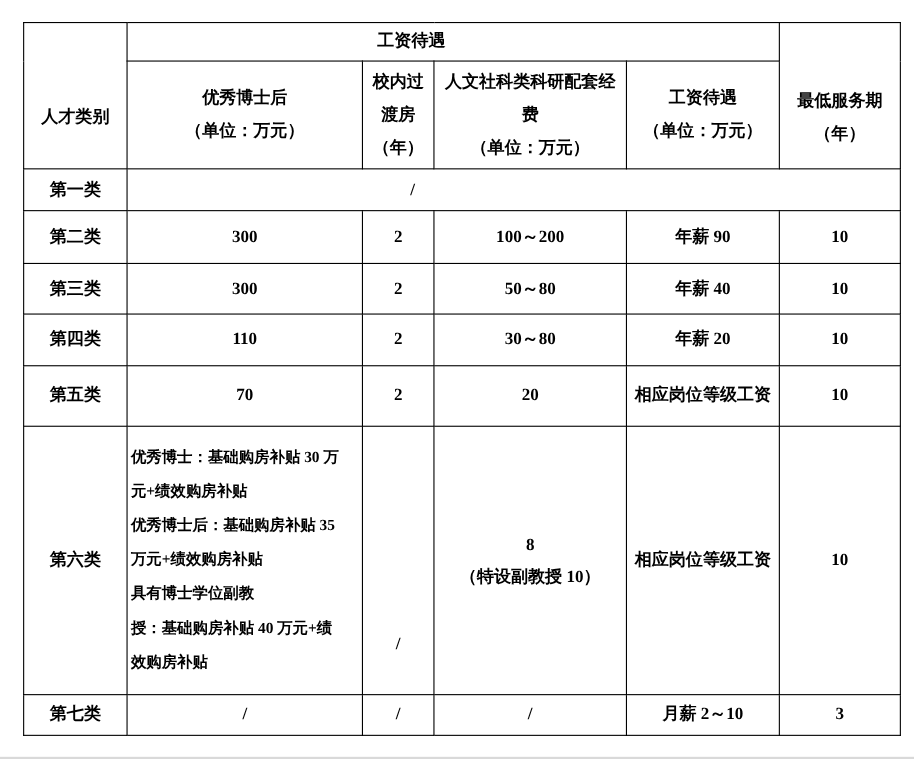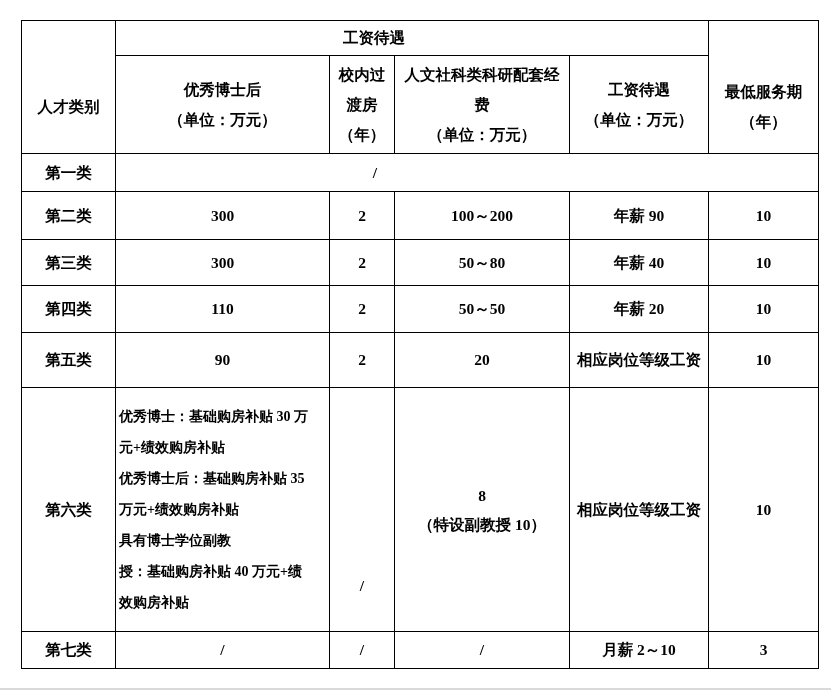--- a/index.html
+++ b/index.html
@@ -142,28 +142,28 @@
         <td>2</td>
         <td>50～80</td>
         <td>年薪 40</td>
         <td>10</td>
       </tr>
 
       <tr class="r6">
         <td>第四类</td>
         <td>110</td>
         <td>2</td>
-        <td>50～50</td>
+        <td>30～80</td>
         <td>年薪 20</td>
         <td>10</td>
       </tr>
 
       <tr class="r7">
         <td>第五类</td>
-        <td>90</td>
+        <td>70</td>
         <td>2</td>
         <td>20</td>
         <td>相应岗位等级工资</td>
         <td>10</td>
       </tr>
 
       <tr class="r8">
         <td>第六类</td>
         <td class="desc">优秀博士：基础购房补贴 30 万
 元+绩效购房补贴

